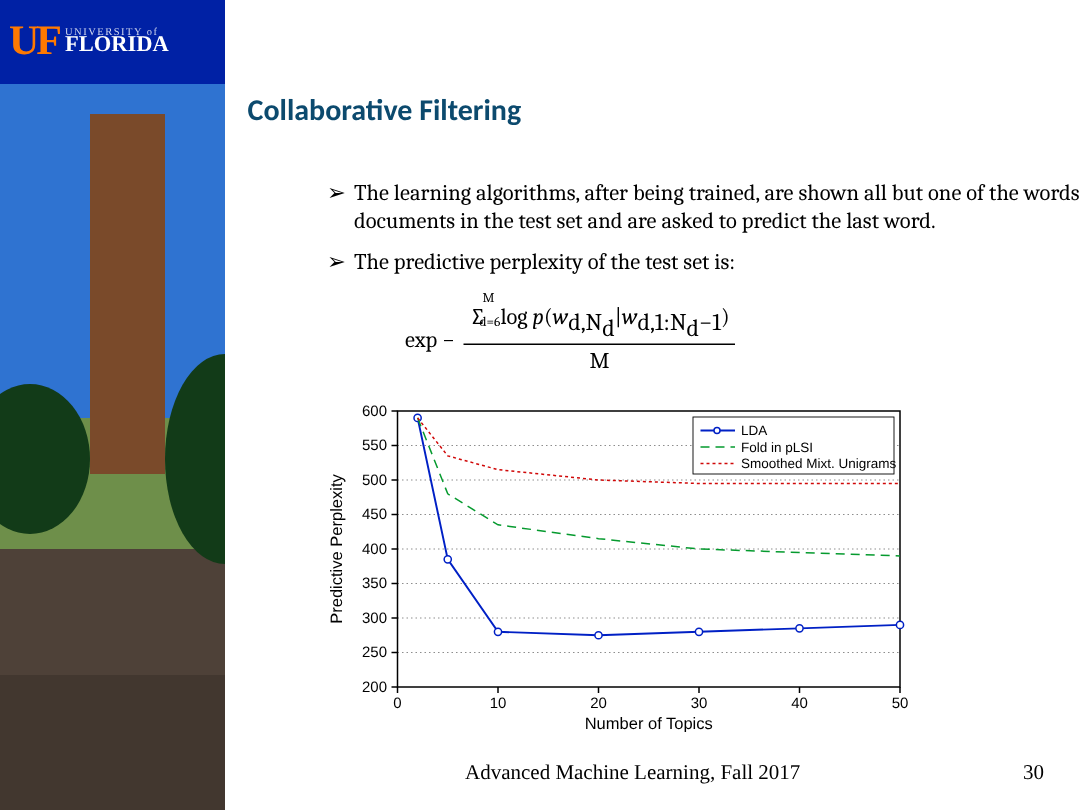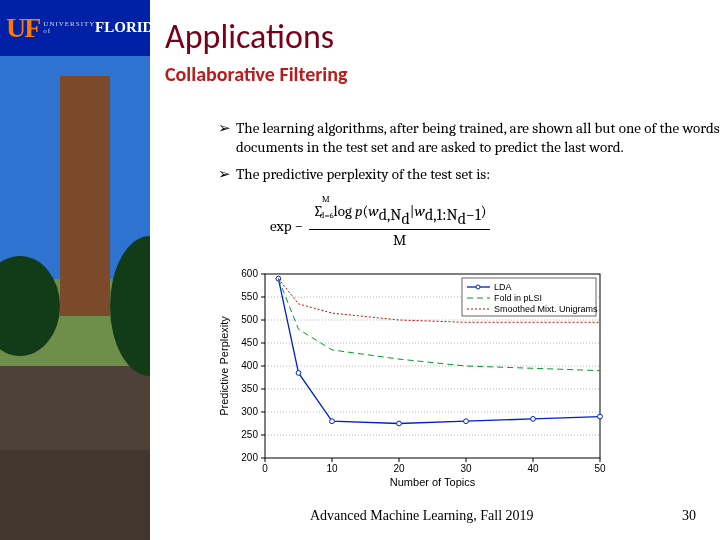--- a/index.html
+++ b/index.html
@@ -1,28 +1,28 @@
 <!DOCTYPE html>
 <html><head>
 <meta charset="utf-8">
 <style>
   html,body{margin:0;padding:0;width:720px;height:540px;background:#fff;font-family:"Segoe UI",Calibri,Arial,sans-serif;overflow:hidden}
   .slide{position:relative;width:720px;height:540px}
   .sidebar{position:absolute;left:0;top:0;width:150px;height:447px}
   .uf-logo{position:absolute;left:0;top:0;width:150px;height:56px;background:#0021a5;display:flex;align-items:center;font-family:Georgia,serif}
   .uf-mark{font-weight:700;font-size:28px;color:#ff7900;letter-spacing:-2px;margin:0 4px 0 6px}
-  .uf-text{display:flex;flex-direction:row;line-height:.9;font-size:10px;color:#fff}
+  .uf-text{display:flex;flex-direction:column;line-height:.9;font-size:10px;color:#fff}
   .uf-text .top{font-size:7px;letter-spacing:1px;color:#cfd6ee}
   .uf-text .bot{font-size:15px;font-weight:700;letter-spacing:0}
   .photo{position:absolute;left:0;top:56px;width:150px;height:484px;overflow:hidden;background:linear-gradient(#2f73d1 0%,#2f73d1 46%,#6e8f4a 46%,#6e8f4a 64%,#4e4138 64%,#4e4138 100%)}
   .tower{position:absolute;left:60px;top:20px;width:50px;height:240px;background:#7a4a2a}
   .tree{position:absolute;border-radius:50%;background:#123b18}
   .crowd{position:absolute;left:0;bottom:0;width:150px;height:90px;background:rgba(0,0,0,.15)}
   .title{position:absolute;left:165px;top:16px;font-size:34px;color:#7a0019;font-family:Calibri,Arial,sans-serif}
-  .subtitle{position:absolute;left:165px;top:62px;font-size:20px;font-weight:700;color:#b91c1c;font-family:Calibri,Arial,sans-serif}
+  .subtitle{position:absolute;left:165px;top:62px;font-size:20px;font-weight:700;color:#0c4a6e;font-family:Calibri,Arial,sans-serif}
   .bullets{position:absolute;left:178px;top:104px;width:520px;font-family:Cambria,Georgia,serif;font-size:15px;color:#000;line-height:1.28}
   .bullets li{margin-bottom:8px;list-style:none;position:relative;padding-left:18px}
   .bullets li::before{content:"➢";position:absolute;left:0;top:0}
   .formula{position:absolute;left:270px;top:202px;font-family:Cambria,Georgia,serif;font-size:15px;color:#000;display:flex;align-items:center}
   .formula .frac{display:inline-flex;flex-direction:column;align-items:center;margin-left:6px}
   .formula .frac .num{border-bottom:1px solid #000;padding:0 4px 1px}
   .formula .frac .den{padding-top:1px}
   .formula sub{font-size:16px}
   .chart{position:absolute;left:210px;top:266px;width:400px;height:222px}
   .footer{position:absolute;left:310px;top:508px;font-family:"Times New Roman",serif;font-size:14px;color:#000}
@@ -52,21 +52,20 @@
       </span>
     </div>
     <div class="photo">
       <div class="tower"></div>
       <div class="tree" style="left:-20px;top:200px;width:80px;height:100px"></div>
       <div class="tree" style="left:110px;top:180px;width:80px;height:140px"></div>
       <div class="crowd"></div>
     </div>
   </div>
 
-  <div class="title">Applications</div>
   <div class="subtitle">Collaborative Filtering</div>
 
   <ul class="bullets">
     <li>The learning algorithms, after being trained, are shown all but one of the words of documents in the test set and are asked to predict the last word.</li>
     <li>The predictive perplexity of the test set is:</li>
   </ul>
 
   <div class="formula">
     <span>exp −</span>
     <span class="frac">
@@ -131,15 +130,15 @@
         <line x1="257" y1="21" x2="280" y2="21" class="s-lda"></line>
         <circle cx="268" cy="21" r="2" class="mk"></circle>
         <text x="284" y="24" class="leg-t">LDA</text>
         <line x1="257" y1="32" x2="280" y2="32" class="s-plsi"></line>
         <text x="284" y="35" class="leg-t">Fold in pLSI</text>
         <line x1="257" y1="43" x2="280" y2="43" class="s-smu"></line>
         <text x="284" y="46" class="leg-t">Smoothed Mixt. Unigrams</text>
       </g>
   </svg>
 
-  <div class="footer">Advanced Machine Learning, Fall 2019</div>
+  <div class="footer">Advanced Machine Learning, Fall 2017</div>
   <div class="pagenum">30</div>
 </div>
 
 </body></html>

